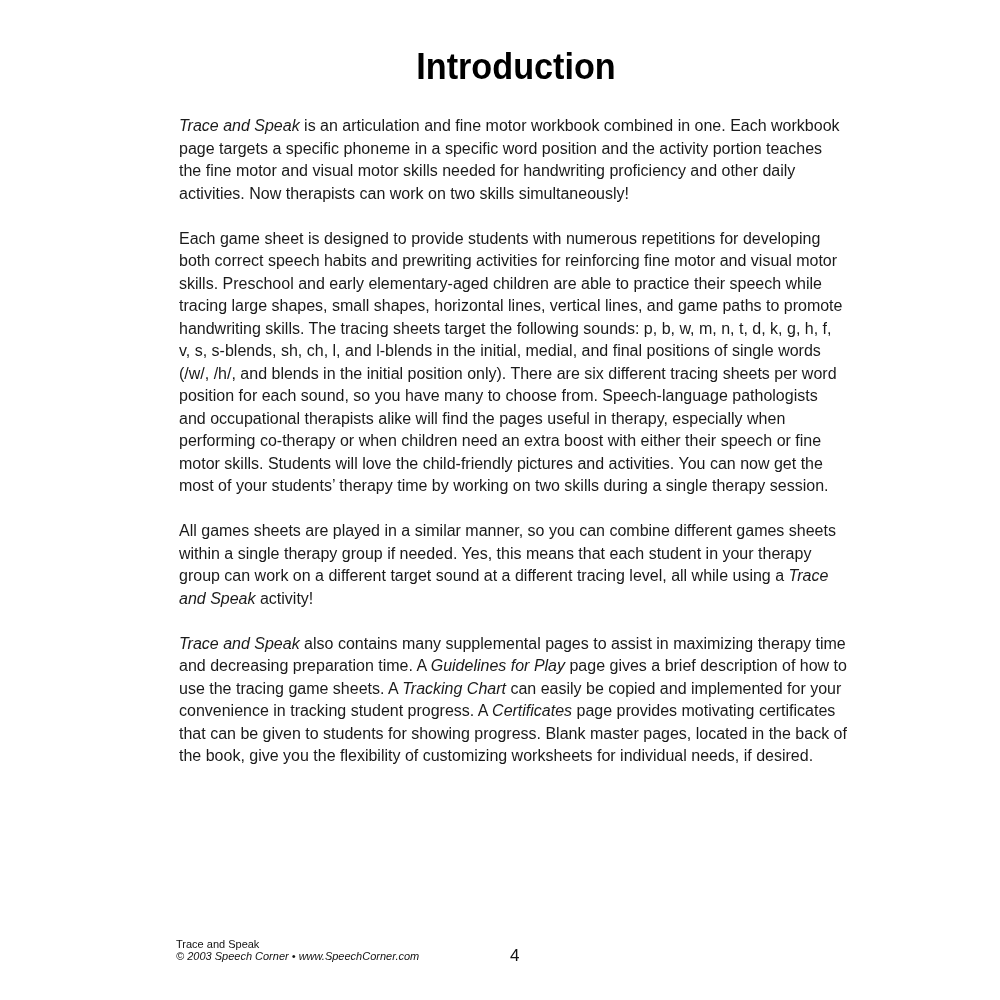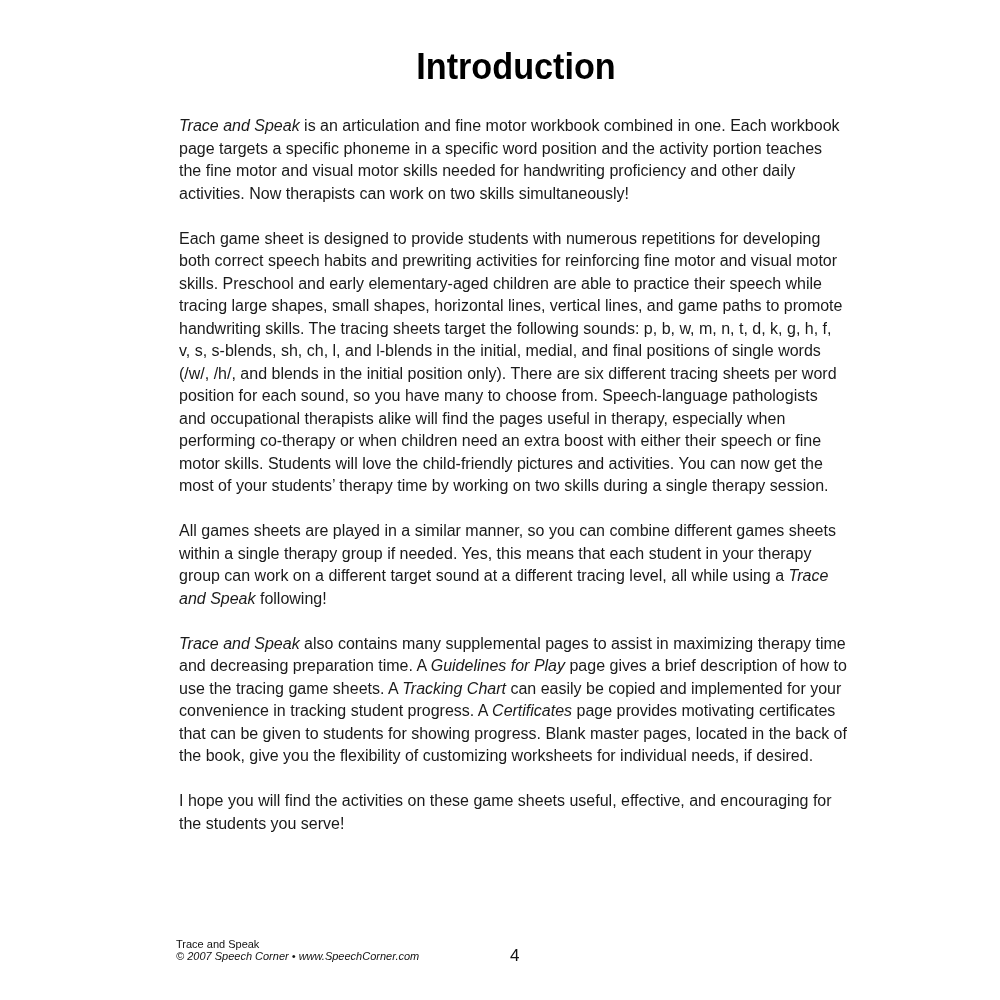--- a/index.html
+++ b/index.html
@@ -29,23 +29,22 @@
 </style>
 </head>
 <body>
 
 <div class="page">
   <div class="title">Introduction</div>
 
   <div class="body">
     <p class="para"><i>Trace and Speak</i><span> is an articulation and fine motor workbook combined in one.  Each workbook page targets a specific phoneme in a specific word position and the activity portion teaches the fine motor and visual motor skills needed for handwriting proficiency and other daily activities.  Now therapists can work on two skills simultaneously!</span></p>
     <p class="para"><span>Each game sheet is designed to provide students with numerous repetitions for developing both correct speech habits and prewriting activities for reinforcing fine motor and visual motor skills. Preschool and early elementary-aged children are able to practice their speech while tracing large shapes, small shapes, horizontal lines, vertical lines, and game paths to promote handwriting skills.  The tracing sheets target the following sounds:  p, b, w, m, n, t, d, k, g, h, f, v, s, s-blends, sh, ch, l, and l-blends in the initial, medial, and final positions of single words (/w/, /h/, and blends in the initial position only). There are six different tracing sheets per word position for each sound, so you have many to choose from.  Speech-language pathologists and occupational therapists alike will find the pages useful in therapy, especially when performing co-therapy or when children need an extra boost with either their speech or fine motor skills.  Students will love the child-friendly pictures and activities.  You can now get the most of your students’ therapy time by working on two skills during a single therapy session.</span></p>
-    <p class="para"><span>All games sheets are played in a similar manner, so you can combine different games sheets within a single therapy group if needed.  Yes, this means that each student in your therapy group can work on a different target sound at a different  tracing level, all while using a </span><i>Trace and Speak</i><span> following!</span></p>
+    <p class="para"><span>All games sheets are played in a similar manner, so you can combine different games sheets within a single therapy group if needed.  Yes, this means that each student in your therapy group can work on a different target sound at a different  tracing level, all while using a </span><i>Trace and Speak</i><span> activity!</span></p>
     <p class="para"><i>Trace and Speak</i><span> also contains many supplemental pages to assist in maximizing therapy time and decreasing preparation time.  A </span><i>Guidelines for Play</i><span> page gives a brief description of how to use the tracing game sheets.  A </span><i>Tracking Chart</i><span> can easily be copied and implemented for your convenience in tracking student progress.  A </span><i>Certificates</i><span> page provides motivating certificates that can be given to students for showing progress.  Blank master pages, located in the back of the book, give you the flexibility of customizing worksheets for individual needs, if desired.</span></p>
-    <p class="para"><span>I hope you will find the activities on these game sheets useful, effective, and encouraging for the students you serve!</span></p>
   </div>
 
   <div class="footer">
     <div>Trace and Speak</div>
-    <div class="copy">© 2007 Speech Corner • www.SpeechCorner.com</div>
+    <div class="copy">© 2003 Speech Corner • www.SpeechCorner.com</div>
   </div>
   <div class="page-num">4</div>
 </div>
 
 </body></html>

